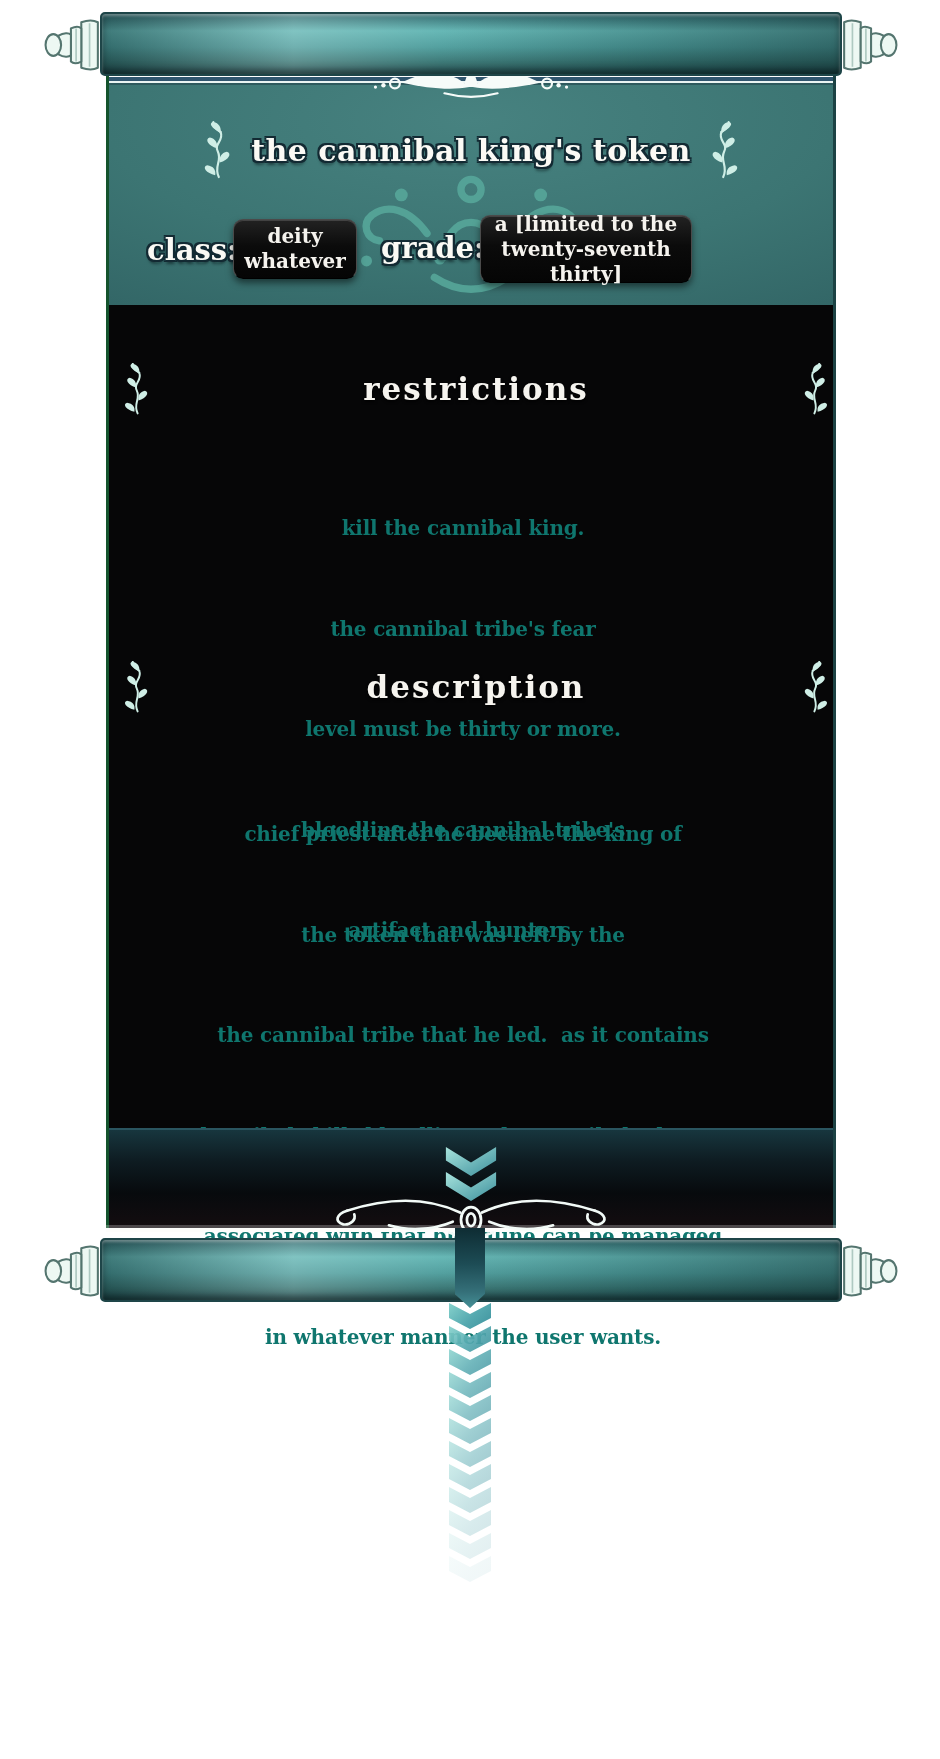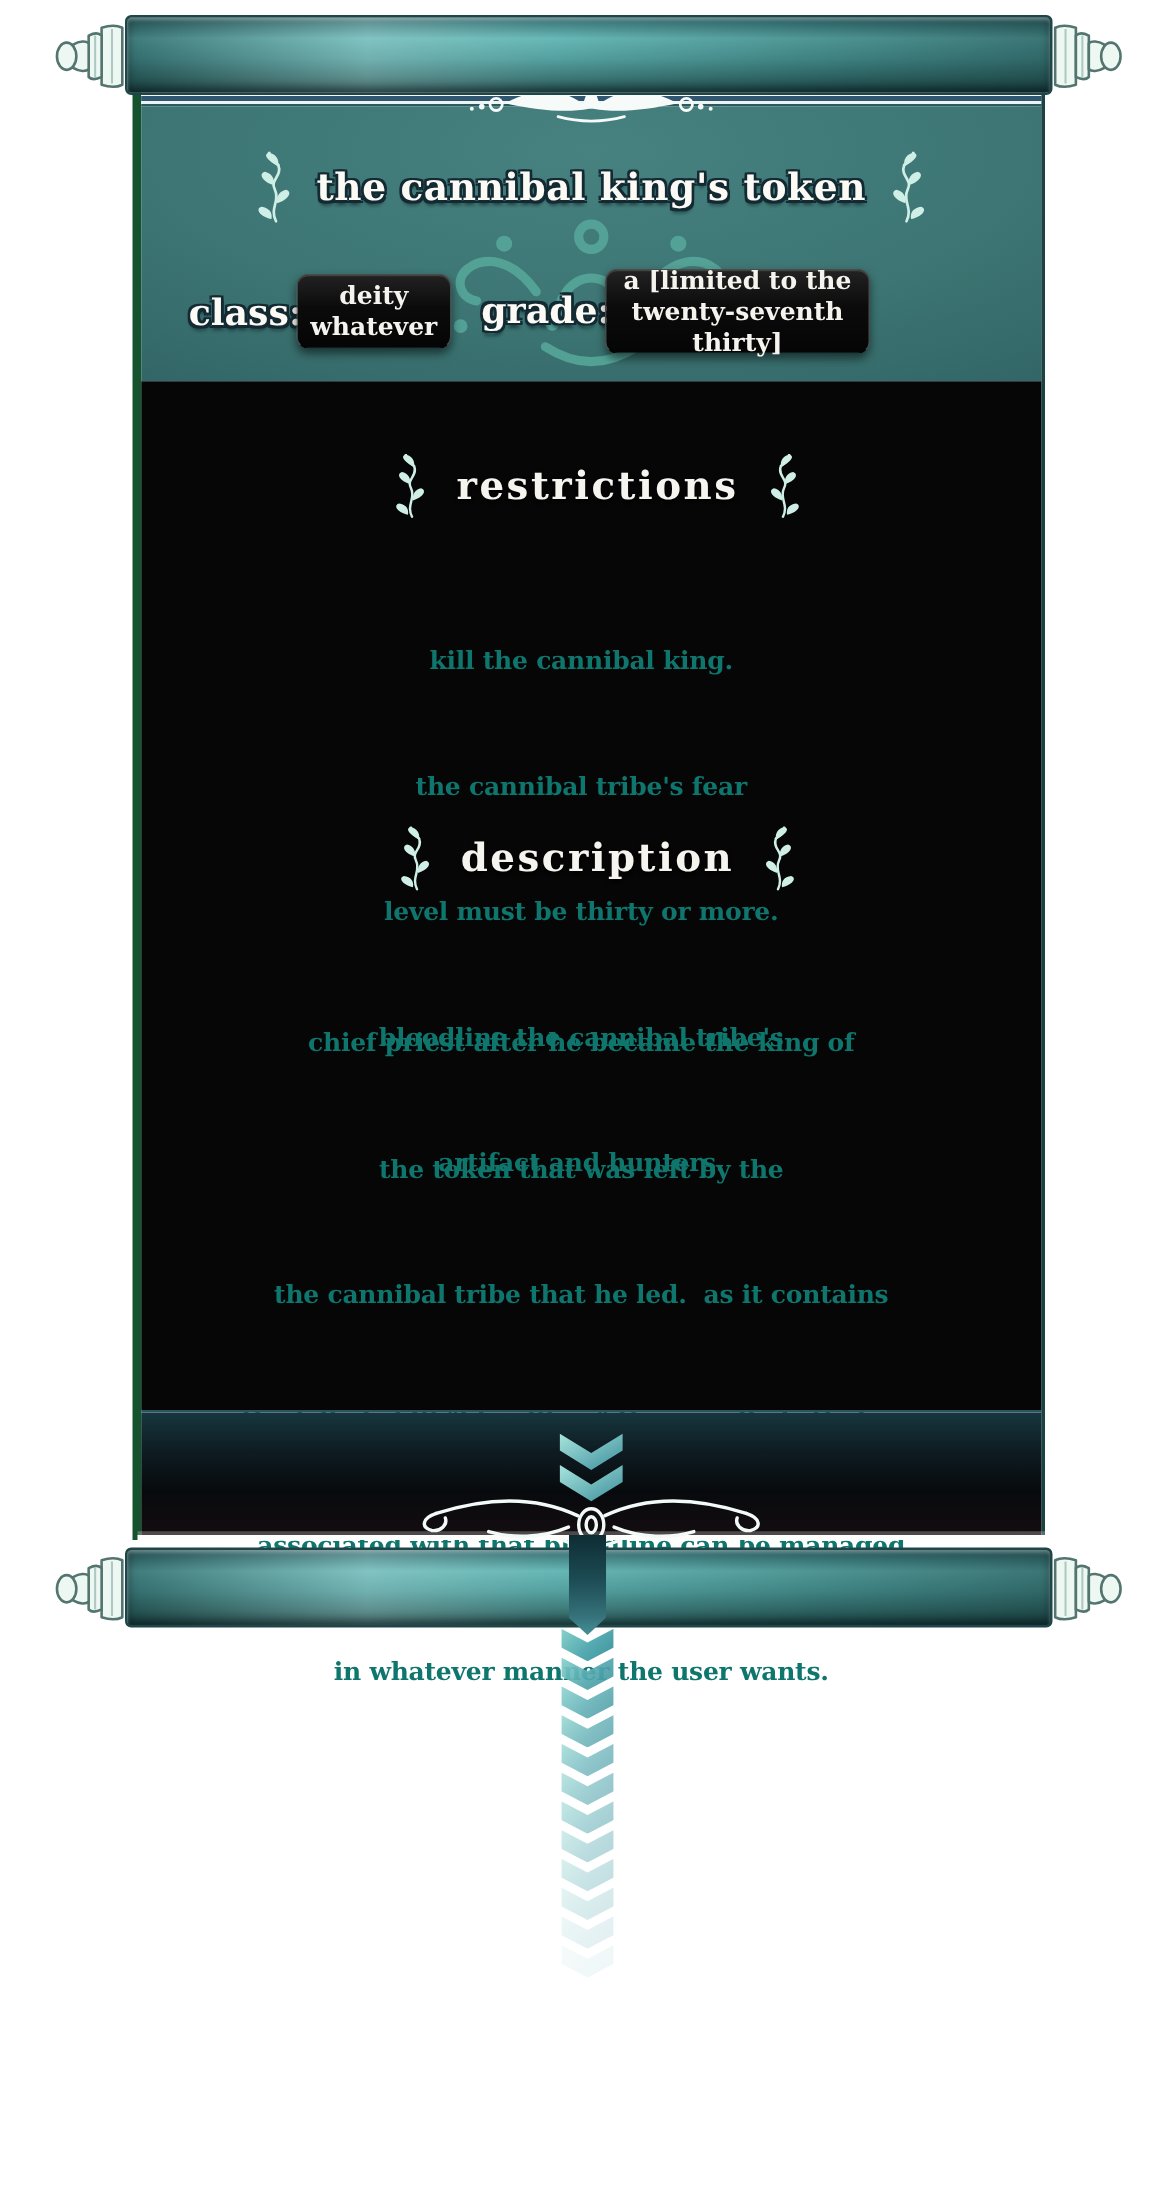--- a/index.html
+++ b/index.html
@@ -14,21 +14,21 @@
             rgba(255,255,255,.04) 46%, rgba(8,28,30,.20) 74%, rgba(8,28,30,.42) 100%),
          linear-gradient(180deg,#2f686c 0%,#61b5b3 28%,#4d9d9c 55%,#34716f 82%,#245456 100%);
        box-shadow: inset 0 2px 3px rgba(255,255,255,.35), inset 0 -4px 7px rgba(0,10,12,.5);}
   .rod.top{top:12px;} .rod.bottom{top:1238px;}
   .finial{position:absolute;width:58px;height:58px;z-index:2;}
   .finial.tl{left:44px;top:16px;} .finial.tr{left:840px;top:16px;transform:scaleX(-1);}
   .finial.bl{left:44px;top:1242px;} .finial.br{left:840px;top:1242px;transform:scaleX(-1);}
 
   
   .scroll-body{position:absolute;left:106px;top:74px;width:730px;height:1158px;z-index:2;
-       border-left:7px solid #14532d;border-right:3px solid #1c4244;box-sizing:border-box;}
+       border-left:3px solid #14532d;border-right:3px solid #1c4244;box-sizing:border-box;}
   .divider-top{position:relative;height:11px;
        background:linear-gradient(180deg,#ffffff 0 3px,#31566f 3px 7px,#eaf4f3 7px 9px,#2e5a5e 9px 11px);}
   .crest-top{position:absolute;left:50%;top:-14px;transform:translateX(-50%);z-index:6;}
 
   .teal-panel{position:relative;height:220px;overflow:hidden;
        background:radial-gradient(120% 150% at 50% 16%,#478280 0%,#3c7573 42%,#306263 78%,#2a585a 100%);}
   .emblem{position:absolute;left:50%;top:84px;transform:translateX(-50%);opacity:.88;}
 
   .outline-text{color:#fbfaf5;font-weight:bold;
        text-shadow:-2px -2px 0 #132a33,2px -2px 0 #132a33,-2px 2px 0 #132a33,2px 2px 0 #132a33,
@@ -43,21 +43,21 @@
   .grade-label{left:272px;top:146px;font-size:29px;}
   .dark-box{background:linear-gradient(180deg,#222222 0%,#0b0b0b 45%,#050505 100%);
        border-radius:10px;border:1px solid #4a4a4a;border-bottom-color:#000;
        display:flex;flex-direction:column;align-items:center;justify-content:center;
        color:#f5f3ee;font-weight:bold;text-align:center;
        box-shadow:0 4px 7px rgba(0,0,0,.5), inset 0 1px 0 rgba(255,255,255,.15);box-sizing:border-box;}
   .class-box{position:absolute;left:124px;top:134px;width:124px;height:60px;font-size:20px;line-height:25px;z-index:2;}
   .grade-box{position:absolute;left:371px;top:130px;width:212px;height:68px;font-size:20px;line-height:25px;z-index:2;}
 
   .black-panel{position:relative;height:823px;background:#060607;}
-  .section-head{position:absolute;left:0;right:0;display:flex;justify-content:center;
+  .section-head{position:absolute;left:0;right:0;display:flex;justify-content:space-between;
        align-items:center;gap:20px;padding-left:10px;}
   .section-head.restrictions{top:58px;}
   .section-head.description{top:356px;}
   .head-text{font-size:31px;font-weight:bold;color:#f6f4ef;letter-spacing:2px;
        text-shadow:0 2px 3px rgba(0,0,0,.8);}
   .body-text{position:absolute;left:0;right:16px;text-align:center;color:#0f766e;
        font-size:20px;line-height:33.5px;font-weight:bold;white-space:pre-wrap;letter-spacing:-.2px;}
   .restr-text{top:140px;}
   .desc-text{top:446px;}
   .bline{min-height:33.5px;}

